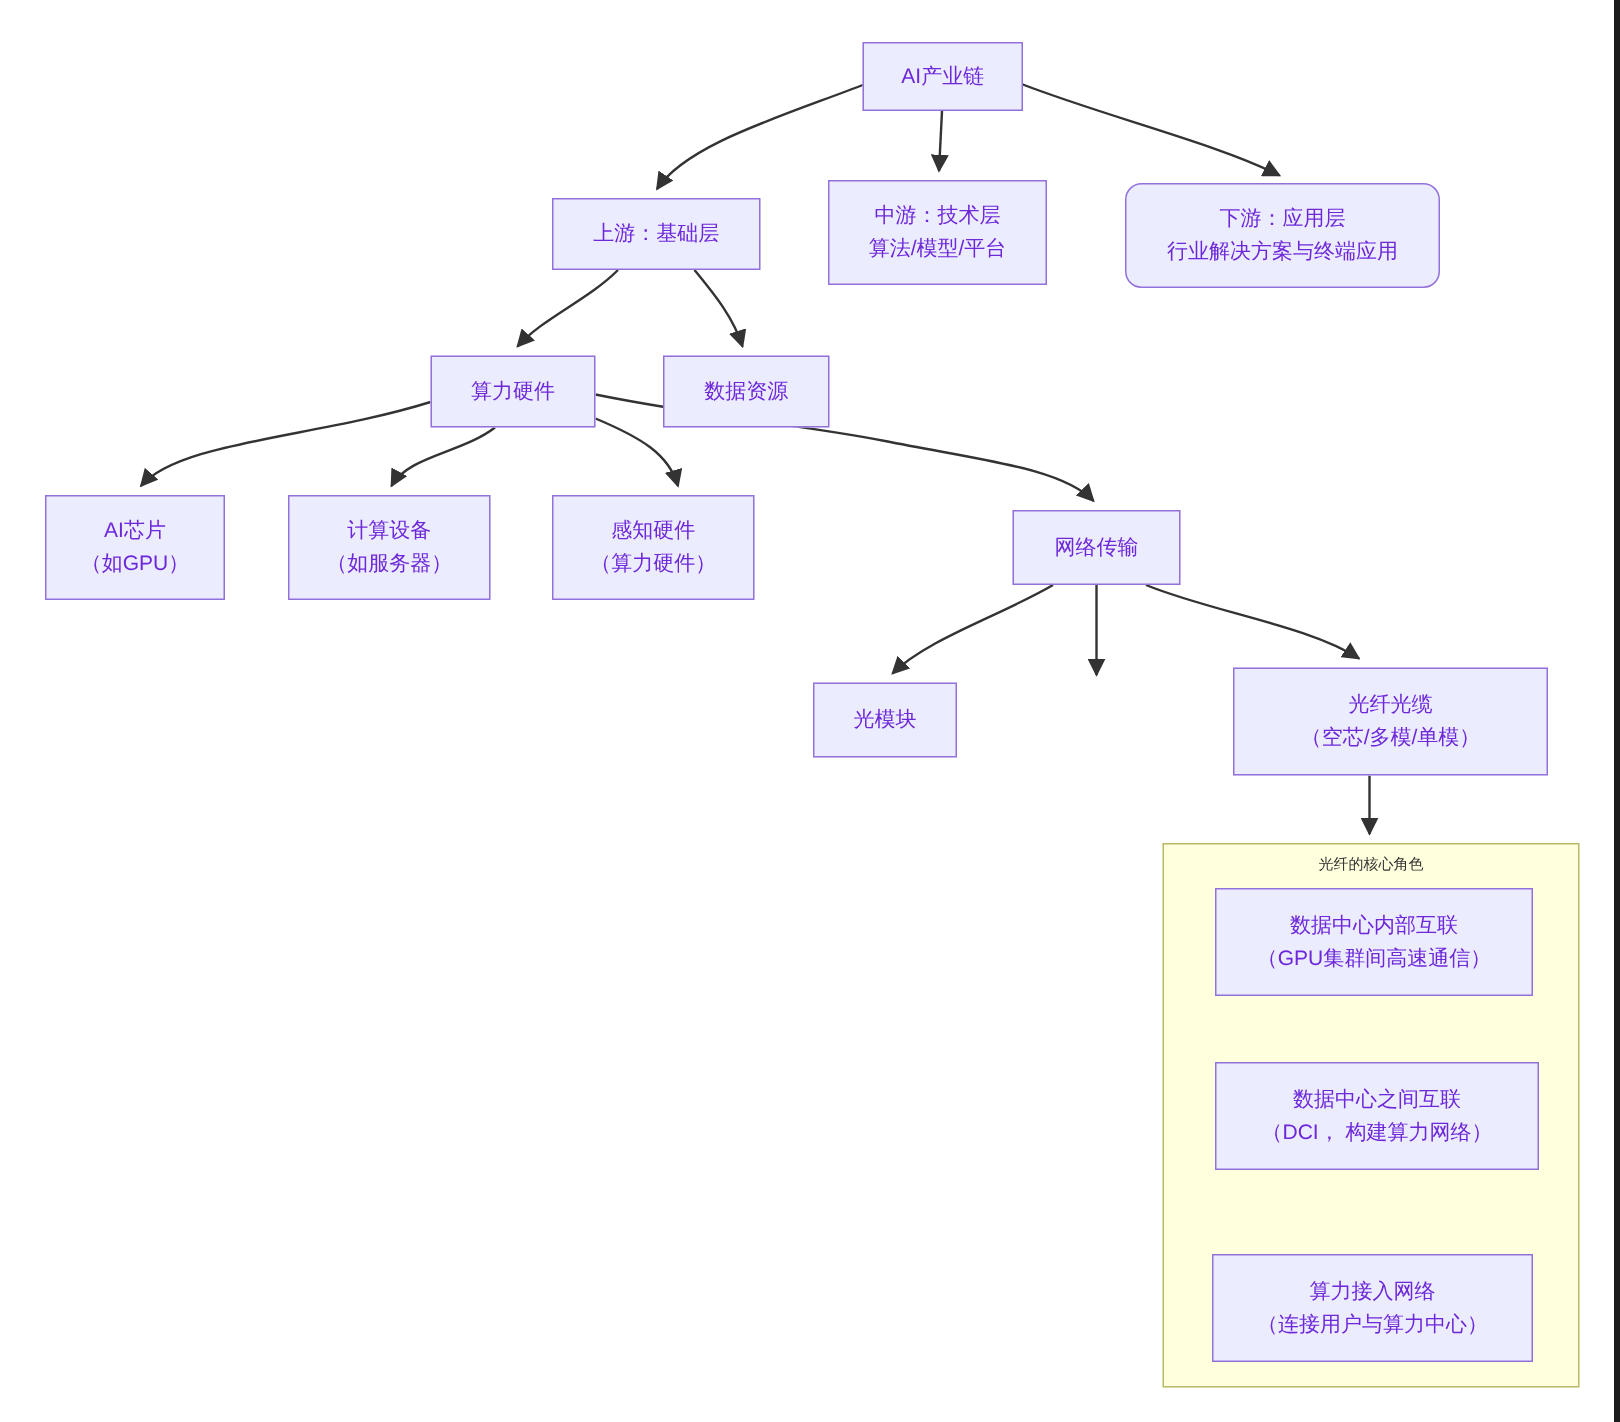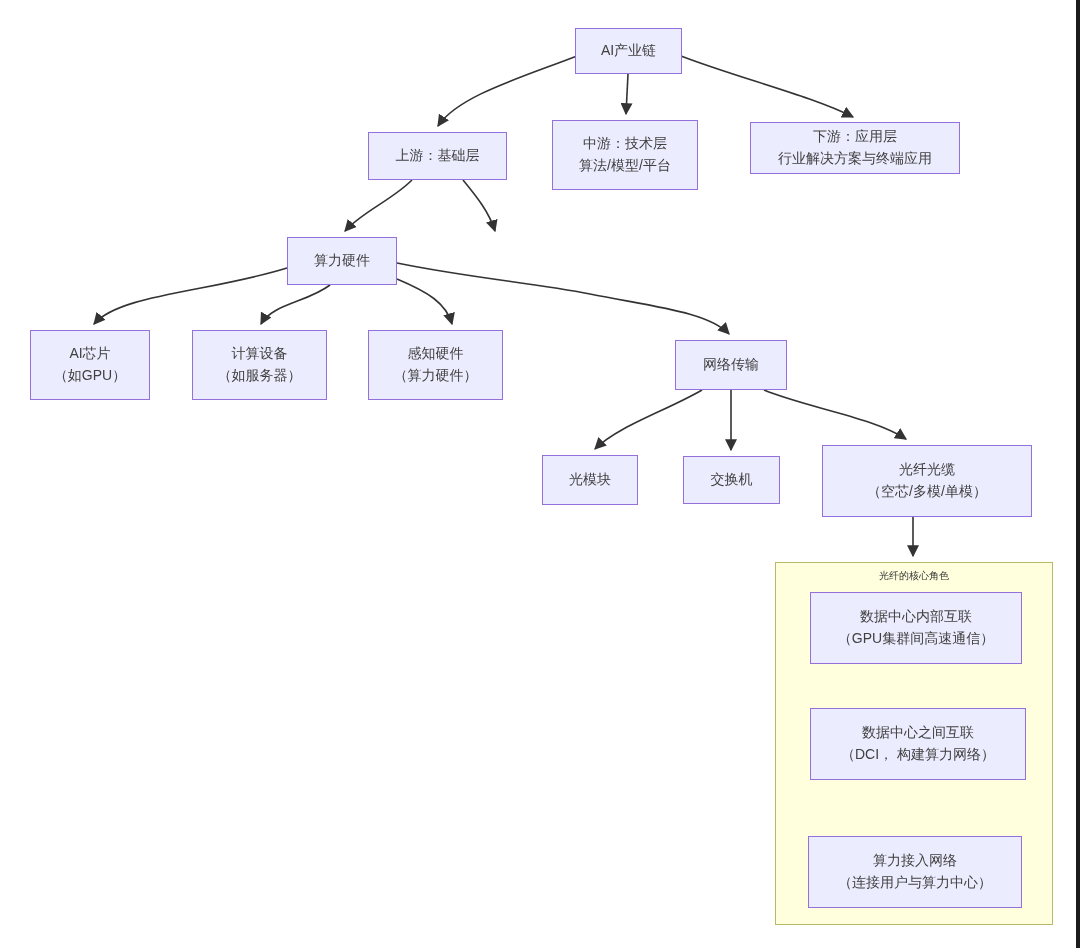--- a/index.html
+++ b/index.html
@@ -4,39 +4,39 @@
 <style>
   html,body{margin:0;padding:0;background:#fff;}
   #stage{
     position:relative;width:1080px;height:948px;background:#ffffff;overflow:hidden;
     font-family:"Liberation Sans","DejaVu Sans",sans-serif;color:#333;
   }
   #edges{position:absolute;left:0;top:0;width:1080px;height:948px;z-index:1;}
   .node{
     position:absolute;z-index:2;background:#ECECFF;border:1px solid #9370DB;
     display:flex;align-items:center;justify-content:center;text-align:center;
-    font-size:14px;line-height:1.55;color:#404040;box-sizing:border-box;
+    font-size:14px;line-height:1.55;color:#6d28d9;box-sizing:border-box;
   }
   .node-label{white-space:pre-line;}
   .cluster{
     position:absolute;z-index:2;background:#FFFFDE;border:1px solid #b9b96a;
     box-sizing:border-box;
   }
   .cluster-title{
     position:absolute;top:6px;left:0;right:0;text-align:center;
     font-size:10px;color:#333;z-index:3;
   }
   #right-edge-line{
     position:absolute;right:0;top:0;width:4px;height:948px;background:#1c1c1c;z-index:5;
   }
   
   #n-root{left:575px;top:28px;width:107px;height:46px;}
   #n-upstream{left:368px;top:132px;width:139px;height:48px;}
   #n-midstream{left:552px;top:120px;width:146px;height:70px;}
-  #n-downstream{left:750px;top:122px;width:210px;height:52px;}
+  #n-downstream{left:750px;top:122px;width:210px;height:70px;border-radius:11px;}
   #n-computing-hw{left:287px;top:237px;width:110px;height:48px;}
   #n-data-resource{left:442px;top:237px;width:111px;height:48px;}
   #n-ai-chip{left:30px;top:330px;width:120px;height:70px;}
   #n-computing-device{left:192px;top:330px;width:135px;height:70px;}
   #n-sensing-hw{left:368px;top:330px;width:135px;height:70px;}
   #n-network{left:675px;top:340px;width:112px;height:50px;}
   #n-optical-module{left:542px;top:455px;width:96px;height:50px;}
   #n-switch{left:683px;top:456px;width:97px;height:48px;}
   #n-fiber-cable{left:822px;top:445px;width:210px;height:72px;}
   #cluster-fiber-role{left:775px;top:562px;width:278px;height:363px;}
@@ -87,20 +87,23 @@
 
   <div class="node" id="n-downstream">
     <span class="node-label">下游：应用层
 行业解决方案与终端应用</span>
   </div>
 
   <div class="node" id="n-computing-hw">
     <span class="node-label">算力硬件</span>
   </div>
 
+  <div class="node" id="n-data-resource">
+    <span class="node-label">数据资源</span>
+  </div>
 
   <div class="node" id="n-ai-chip">
     <span class="node-label">AI芯片
 （如GPU）</span>
   </div>
 
   <div class="node" id="n-computing-device">
     <span class="node-label">计算设备
 （如服务器）</span>
   </div>
@@ -111,23 +114,20 @@
   </div>
 
   <div class="node" id="n-network">
     <span class="node-label">网络传输</span>
   </div>
 
   <div class="node" id="n-optical-module">
     <span class="node-label">光模块</span>
   </div>
 
-  <div class="node" id="n-switch">
-    <span class="node-label">交换机</span>
-  </div>
 
   <div class="node" id="n-fiber-cable">
     <span class="node-label">光纤光缆
 （空芯/多模/单模）</span>
   </div>
 
   <div class="cluster" id="cluster-fiber-role">
     <div class="cluster-title">光纤的核心角色</div>
   </div>
 

